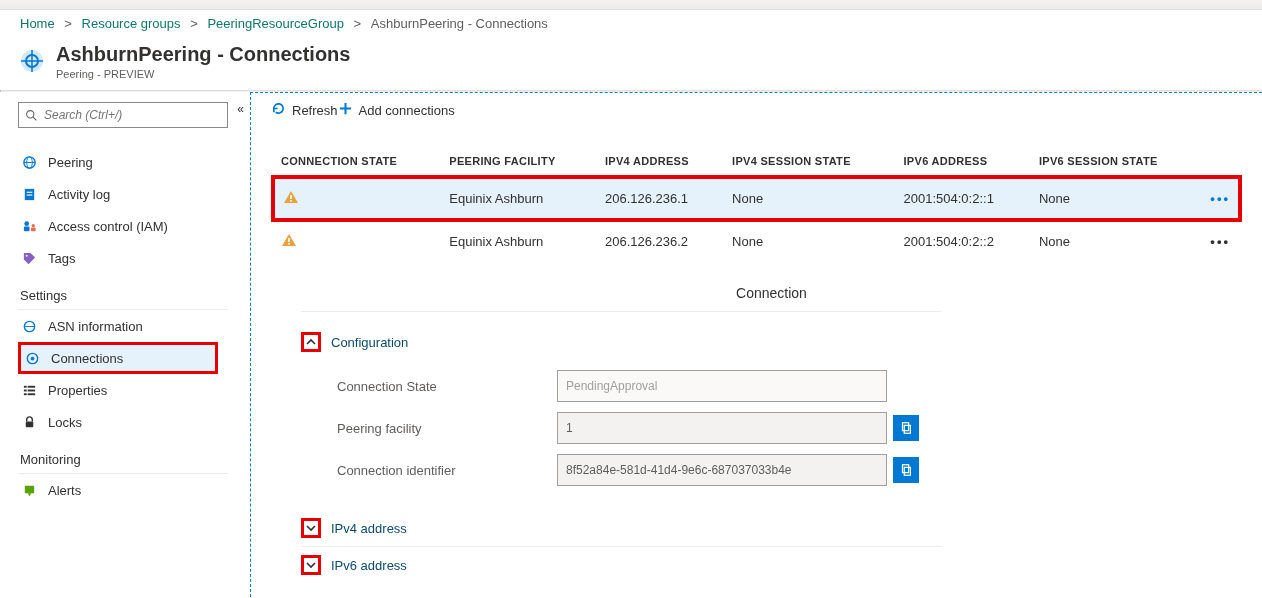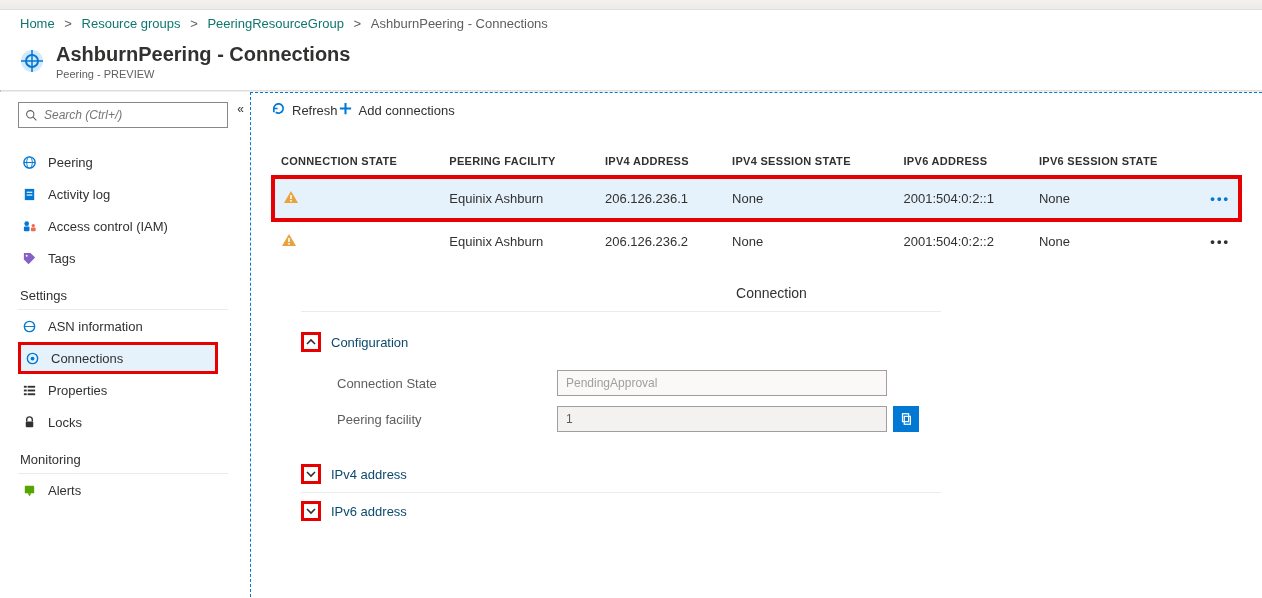--- a/index.html
+++ b/index.html
@@ -122,21 +122,21 @@
   .chev-box {
     width: 20px; height: 20px; border: 3px solid #e60000; display:flex; align-items:center; justify-content:center;
   }
   .chev-box svg { display:block; }
   .exp-label { font-size: 13px; color: #0c4a6e; }
   .form-row {
     display: flex; align-items: center; margin: 10px 0 10px 36px;
   }
   .form-row .lbl { width: 220px; color: #605e5c; font-size: 13px; }
   .form-row .fld {
-    flex: 0 0 330px; height: 26px; border: 1px solid #a19f9d; background: #f3f2f1;
+    flex: 0 0 330px; height: 32px; border: 1px solid #a19f9d; background: #f3f2f1;
     padding: 0 8px; display:flex; align-items:center; font-size: 12px; color: #605e5c;
   }
   .form-row .fld.disabled { color: #a19f9d; background: #faf9f8; }
   .copy-btn {
     width: 26px; height: 26px; background: #0078d4; margin-left: 6px; display:flex; align-items:center; justify-content:center; cursor:pointer;
   }
 </style>
 </head>
 <body>
 
@@ -371,20 +371,30 @@
       <div class="form-row">
         <span class="lbl">Peering facility</span>
         <span class="fld">1</span>
         <span class="copy-btn">
           <svg width="14" height="14" viewBox="0 0 16 16">
               <rect x="4" y="2" width="7" height="9" fill="none" stroke="#fff" stroke-width="1.4"></rect>
               <rect x="6" y="5" width="7" height="9" fill="none" stroke="#fff" stroke-width="1.4"></rect>
             </svg>
         </span>
       </div>
+      <div class="form-row">
+        <span class="lbl">Connection identifier</span>
+        <span class="fld">8f52a84e-581d-41d4-9e6c-687037033b4e</span>
+        <span class="copy-btn">
+          <svg width="14" height="14" viewBox="0 0 16 16">
+              <rect x="4" y="2" width="7" height="9" fill="none" stroke="#fff" stroke-width="1.4"></rect>
+              <rect x="6" y="5" width="7" height="9" fill="none" stroke="#fff" stroke-width="1.4"></rect>
+            </svg>
+        </span>
+      </div>
 
       <div style="height:14px"></div>
 
       <div class="expander">
         <span class="chev-box">
           <svg width="12" height="12" viewBox="0 0 12 12">
               <path d="M2 4 L6 8 L10 4" fill="none" stroke="#323130" stroke-width="1.6"></path>
             </svg>
         </span>
         <span class="exp-label">IPv4 address</span>

